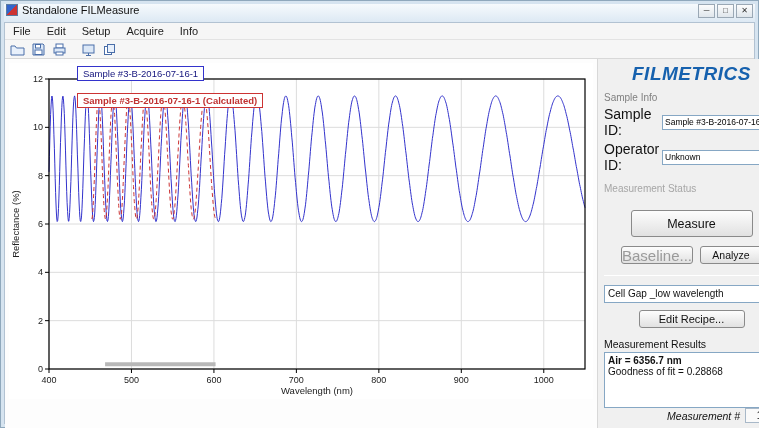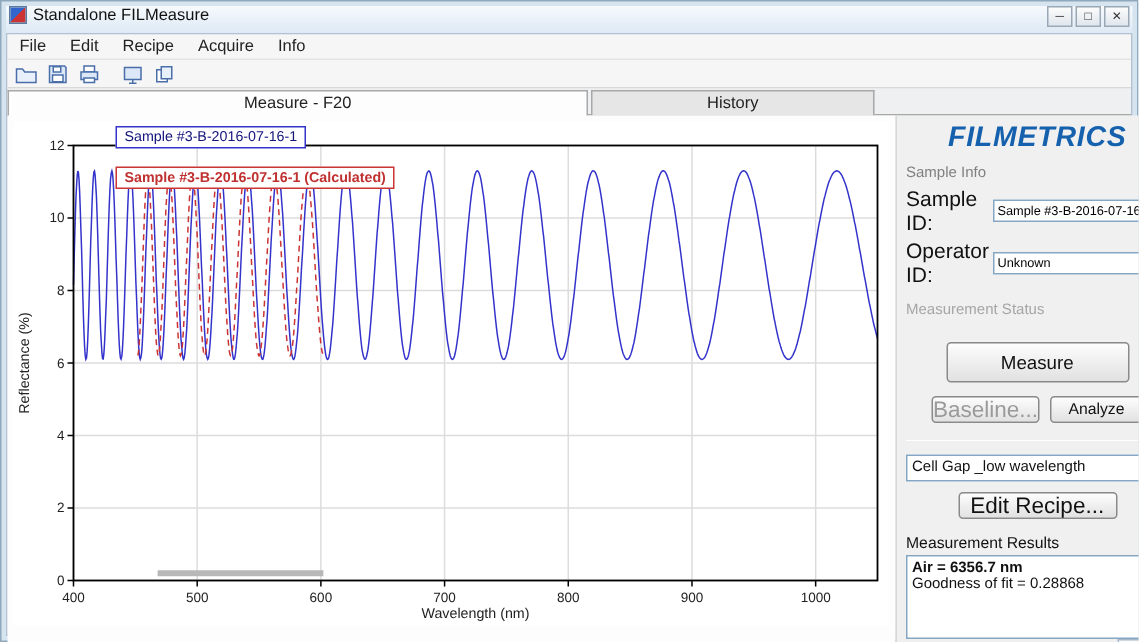--- a/index.html
+++ b/index.html
@@ -40,21 +40,21 @@
   .field-label { width: 58px; font-size: 14px; color: #111; }
   .field-input { flex: 1; min-width: 0; height: 15px; border: 1px solid #86a7c4; background: #fff; font-size: 8.5px; font-family: "Liberation Sans", sans-serif; padding: 0 2px; }
   .btn { border: 1px solid #8a8a8a; border-radius: 3px; background: linear-gradient(#fdfdfd, #e1e1e1); font-size: 11px; font-family: "Liberation Sans", sans-serif; color: #111; cursor: default; }
   .measure-btn { display: block; width: 122px; height: 27px; margin: 16px auto 0; font-size: 12.5px; }
   .btn-row { display: flex; justify-content: center; gap: 7px; margin-top: 9px; }
   .baseline-btn { width: 72px; height: 18px; font-size: 15px; color: #9a9a9a; }
   .analyze-btn { width: 62px; height: 18px; font-size: 10.5px; }
   .hsep { height: 1px; background: #d2d2d2; border-bottom: 1px solid #fff; margin-top: 11px; }
   .combo { display: flex; align-items: stretch; height: 18px; border: 1px solid #86a7c4; background: #fff; margin-top: 9px; }
   .combo-text { flex: 1; font-size: 10px; line-height: 16px; padding-left: 3px; color: #111; white-space: nowrap; overflow: hidden; }
-  .edit-recipe-btn { display: block; width: 106px; height: 18px; margin: 7px auto 0; font-size: 15px; }
+  .edit-recipe-btn { display: block; width: 106px; height: 18px; margin: 7px auto 0; font-size: 11px; }
   .results-label { font-size: 10.5px; color: #111; margin-top: 10px; }
   .results-box { border: 1px solid #86a7c4; background: #fff; height: 56px; margin-top: 2px; padding: 2px 3px; font-size: 10px; color: #111; }
   .results-box .r0 { font-weight: bold; }
   .measnum-row { margin-top: auto; margin-bottom: 10px; display: flex; justify-content: flex-end; align-items: center; gap: 5px; }
   .measnum-label { font-size: 10.5px; color: #111; font-style: italic; }
   .measnum-box { width: 34px; height: 15px; border: 1px solid #a8b8c8; background: #fafafa; font-size: 10px; text-align: center; font-family: "Liberation Sans", sans-serif; }
 </style>
 </head>
 <body>
 
@@ -66,21 +66,21 @@
       <span class="winbtn">─</span>
       <span class="winbtn">□</span>
       <span class="winbtn">✕</span>
     </span>
   </div>
 
   <div class="client">
     <div class="menubar">
       <span class="menuitem">File</span>
       <span class="menuitem">Edit</span>
-      <span class="menuitem">Recipe</span>
+      <span class="menuitem">Setup</span>
       <span class="menuitem">Acquire</span>
       <span class="menuitem">Info</span>
     </div>
 
     <div class="toolbar">
       <span class="tbtn">
         <svg width="15" height="15">
             <path d="M1 4h4l1.5 2H14v7H1z" fill="#e8f0fb" stroke="#4a6ea9"></path>
           </svg>
       </span>
@@ -107,25 +107,20 @@
           </svg>
       </span>
       <span class="tbtn">
         <svg width="15" height="15">
             <rect x="2.5" y="4.5" width="7" height="8" fill="#fff" stroke="#4a6ea9"></rect>
             <rect x="5.5" y="2.5" width="7" height="8" fill="#e8f0fb" stroke="#4a6ea9"></rect>
           </svg>
       </span>
     </div>
 
-    <div class="tabstrip">
-      <div class="tab tab-measure active">Measure - F20</div>
-      <div class="tab tab-history">History</div>
-      <div class="tabfill"></div>
-    </div>
 
     <div class="content">
       <div class="chart-page">
         <div class="chart-box">
           <svg id="chart-svg" width="584" height="336">
               <line x1="40" y1="306" x2="40" y2="16" stroke="#dcdcdc" stroke-width="1"></line>
               <line x1="122.46153846153847" y1="306" x2="122.46153846153847" y2="16" stroke="#dcdcdc" stroke-width="1"></line>
               <line x1="204.92307692307693" y1="306" x2="204.92307692307693" y2="16" stroke="#dcdcdc" stroke-width="1"></line>
               <line x1="287.38461538461536" y1="306" x2="287.38461538461536" y2="16" stroke="#dcdcdc" stroke-width="1"></line>
               <line x1="369.84615384615387" y1="306" x2="369.84615384615387" y2="16" stroke="#dcdcdc" stroke-width="1"></line>

